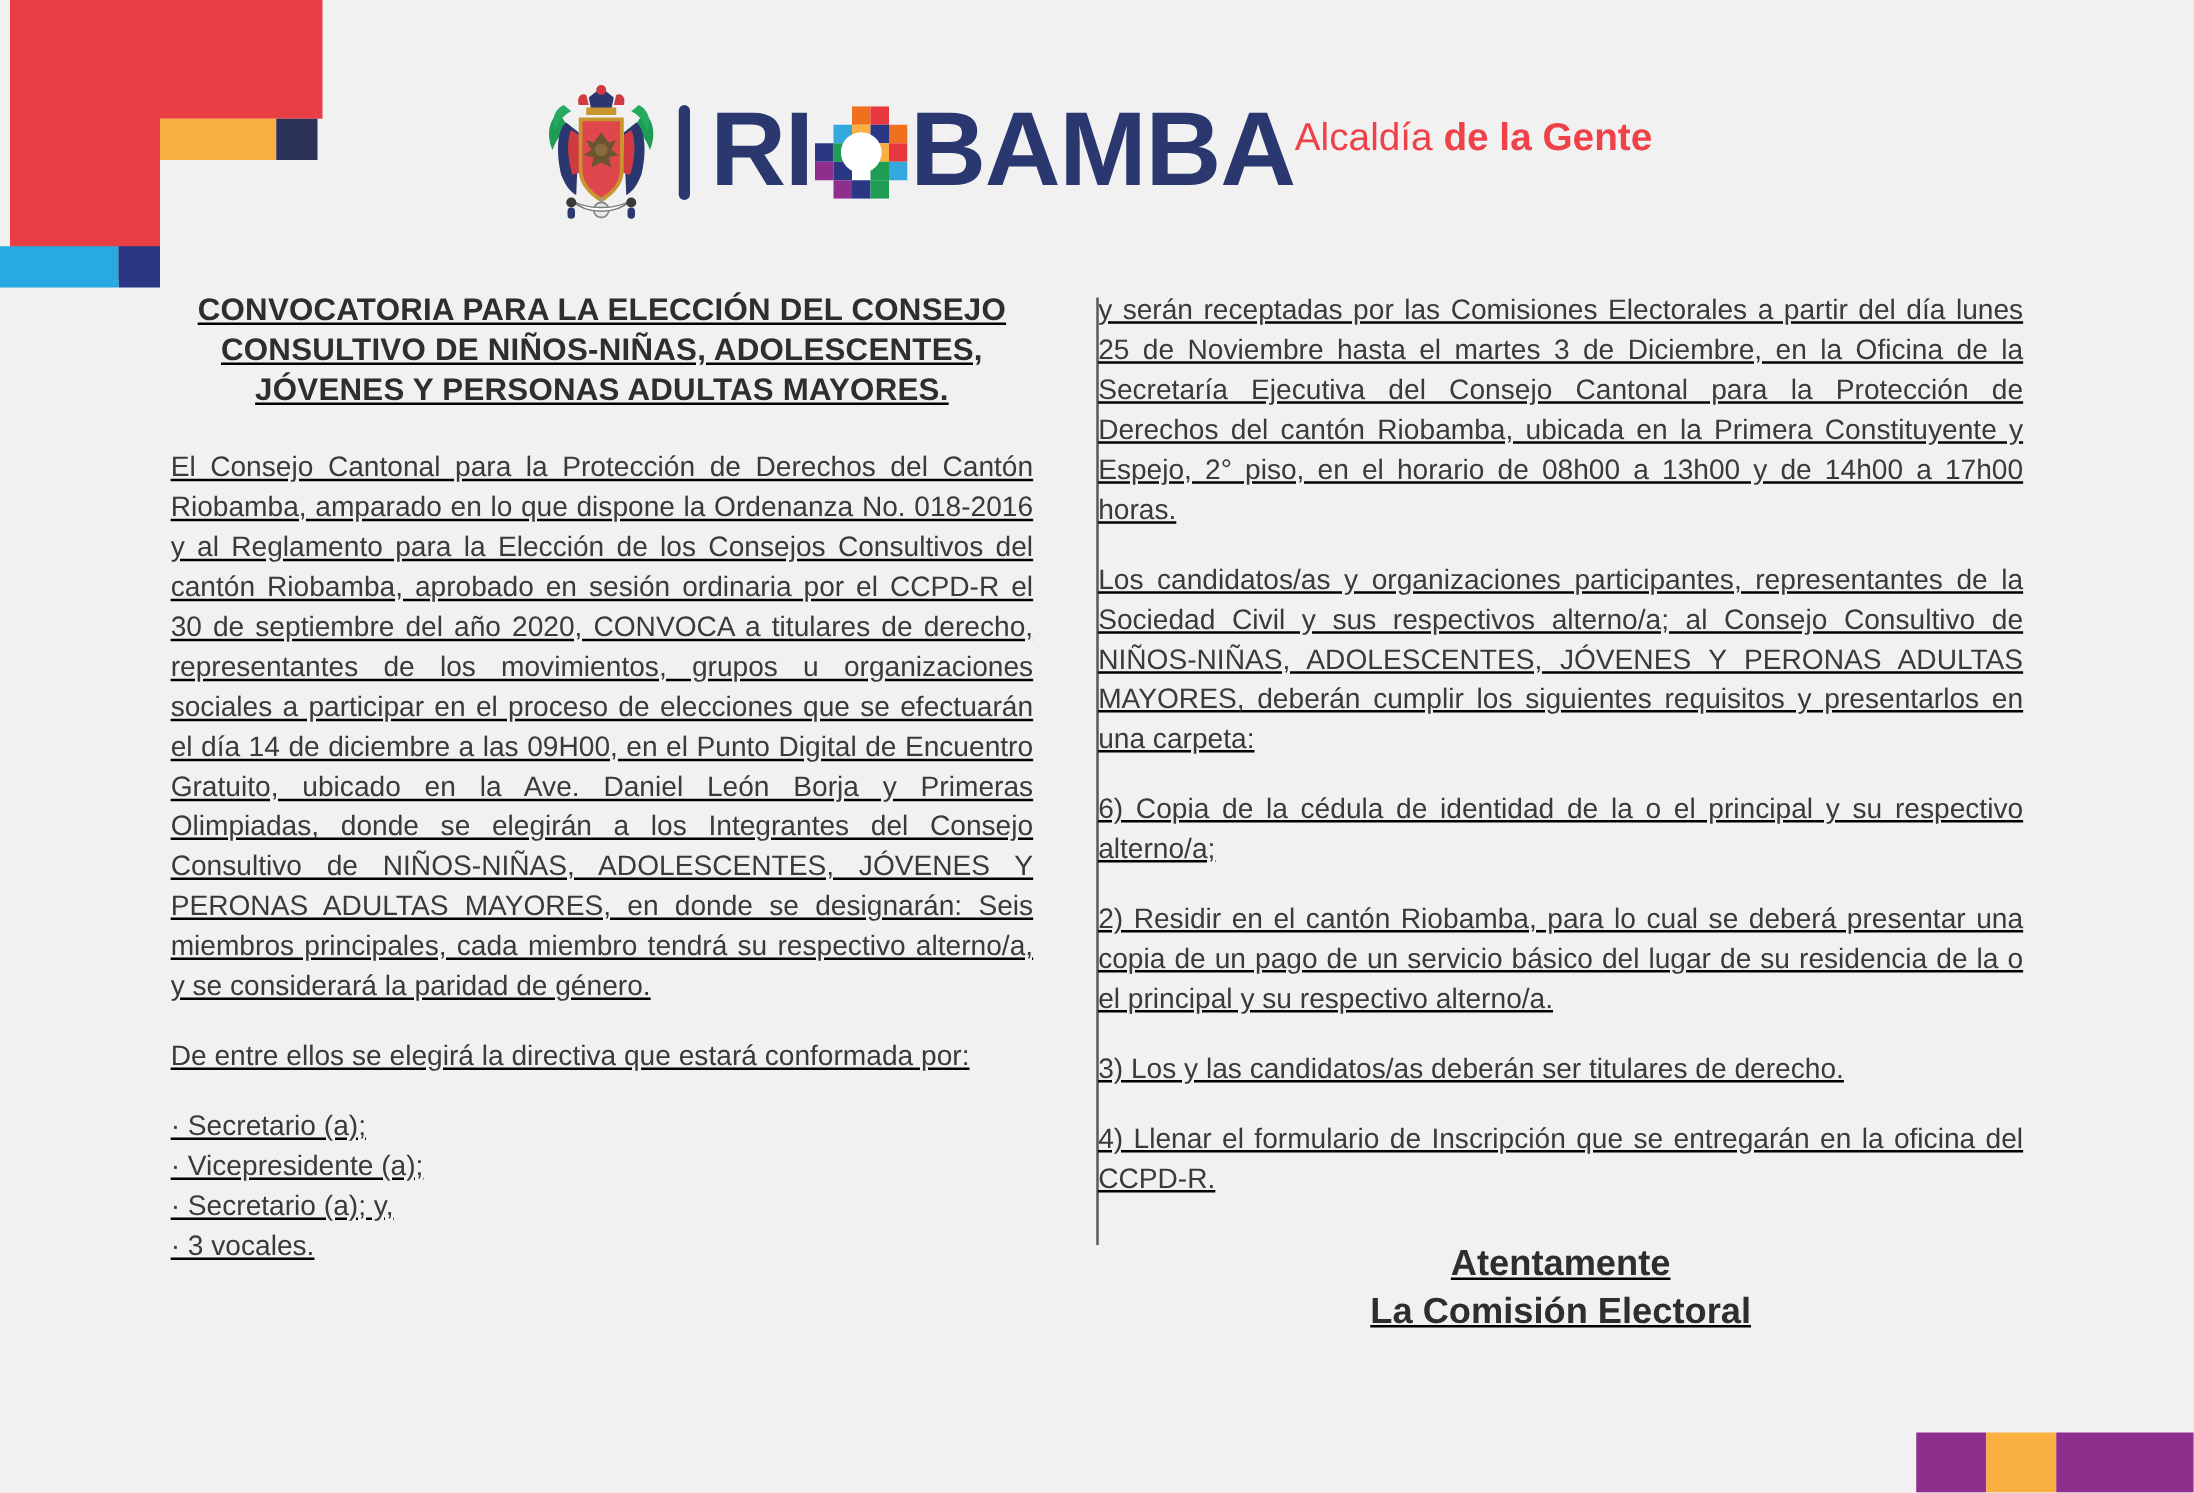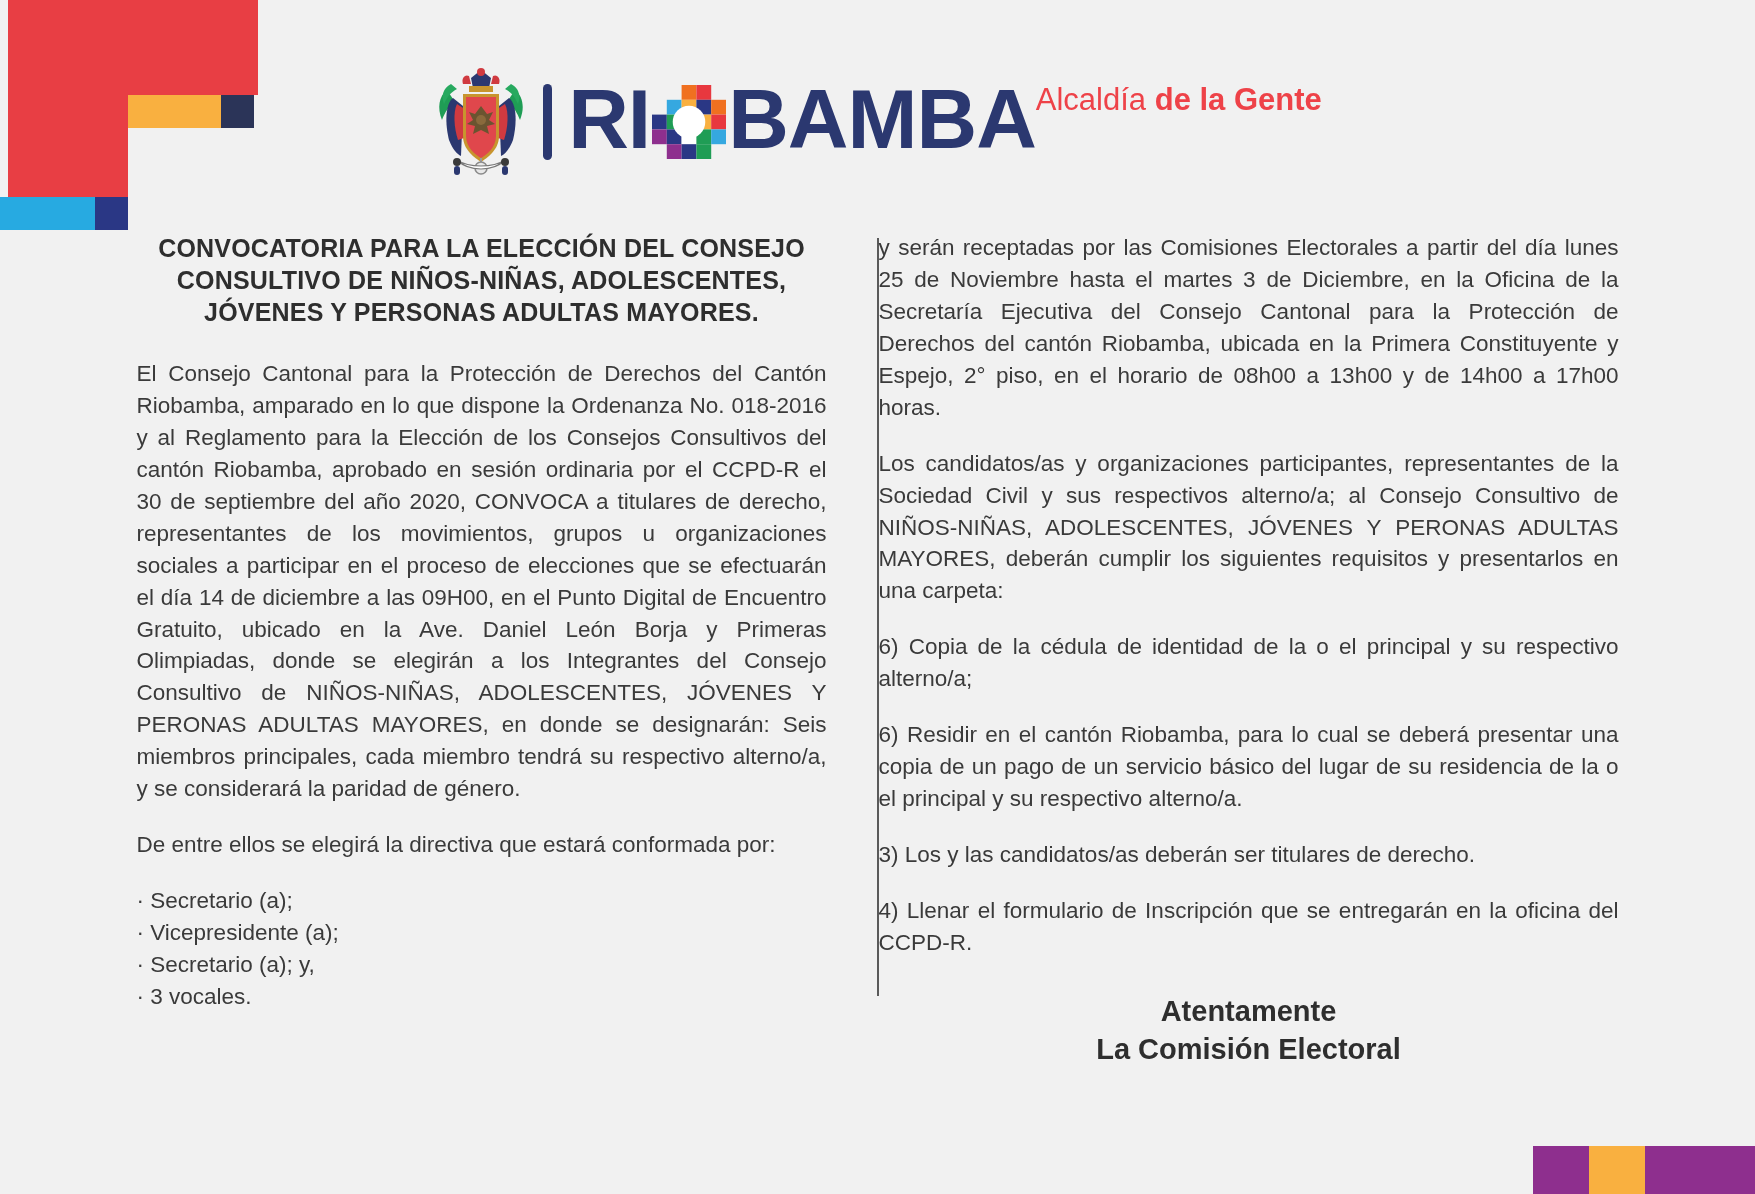--- a/index.html
+++ b/index.html
@@ -47,37 +47,38 @@
   }
 
   .wordmark {
     display: flex; align-items: center;
     font-size: 84px; font-weight: bold; color: #2b3870;
     letter-spacing: -1px; line-height: 0.9;
   }
   .mosaic { width: 74px; height: 74px; margin: 0 2px; position: relative; top: 2px; }
 
   .tagline {
-    margin-top: 0;
+    margin-top: 10px;
     font-size: 31px;
     color: #ee4248;
     text-align: right;
     letter-spacing: 0px;
   }
   .tagline b { font-weight: bold; }
 
   .logo-stack { display: flex; flex-direction: row; }
 
   
   #content {
     position: absolute;
     left: 0; top: 232px;
     width: 1755px;
     display: flex;
     justify-content: center;
+    text-decoration: underline;
   }
   .col {
     width: 740px;
     font-size: 22.5px;
     line-height: 1.42;
     color: #3a3a3a;
     text-align: justify;
   }
   .col.left  { padding-right: 50px; }
   .col.right { }
@@ -227,21 +228,21 @@
       <li>· 3 vocales.</li>
     </ul>
   </div>
 
   <div class="divider"></div>
 
   <div class="col right">
     <p class="para">y serán receptadas por las Comisiones Electorales a partir del día lunes 25 de Noviembre hasta el martes 3 de Diciembre, en la Oficina de la Secretaría Ejecutiva del Consejo Cantonal para la Protección de Derechos del cantón Riobamba, ubicada en la Primera Constituyente y Espejo, 2° piso, en el horario de 08h00 a 13h00 y de 14h00 a 17h00 horas.</p>
     <p class="para">Los candidatos/as y organizaciones participantes, representantes de la Sociedad Civil y sus respectivos alterno/a; al Consejo Consultivo de NIÑOS-NIÑAS, ADOLESCENTES, JÓVENES Y PERONAS ADULTAS MAYORES, deberán cumplir los siguientes requisitos y presentarlos en una carpeta:</p>
     <p class="para">6) Copia de la cédula de identidad de la o el principal y su respectivo alterno/a;</p>
-    <p class="para">6) Residir en el cantón Riobamba, para lo cual se deberá presentar una copia de un pago de un servicio básico del lugar de su residencia de la o el principal y su respectivo alterno/a.</p>
+    <p class="para">2) Residir en el cantón Riobamba, para lo cual se deberá presentar una copia de un pago de un servicio básico del lugar de su residencia de la o el principal y su respectivo alterno/a.</p>
     <p class="para">3) Los y las candidatos/as deberán ser titulares de derecho.</p>
     <p class="para">4) Llenar el formulario de Inscripción que se entregarán en la oficina del CCPD-R.</p>
     <div class="signature">
       <div>Atentamente</div>
       <div>La Comisión Electoral</div>
     </div>
   </div>
 </div>
 
 </body></html>

